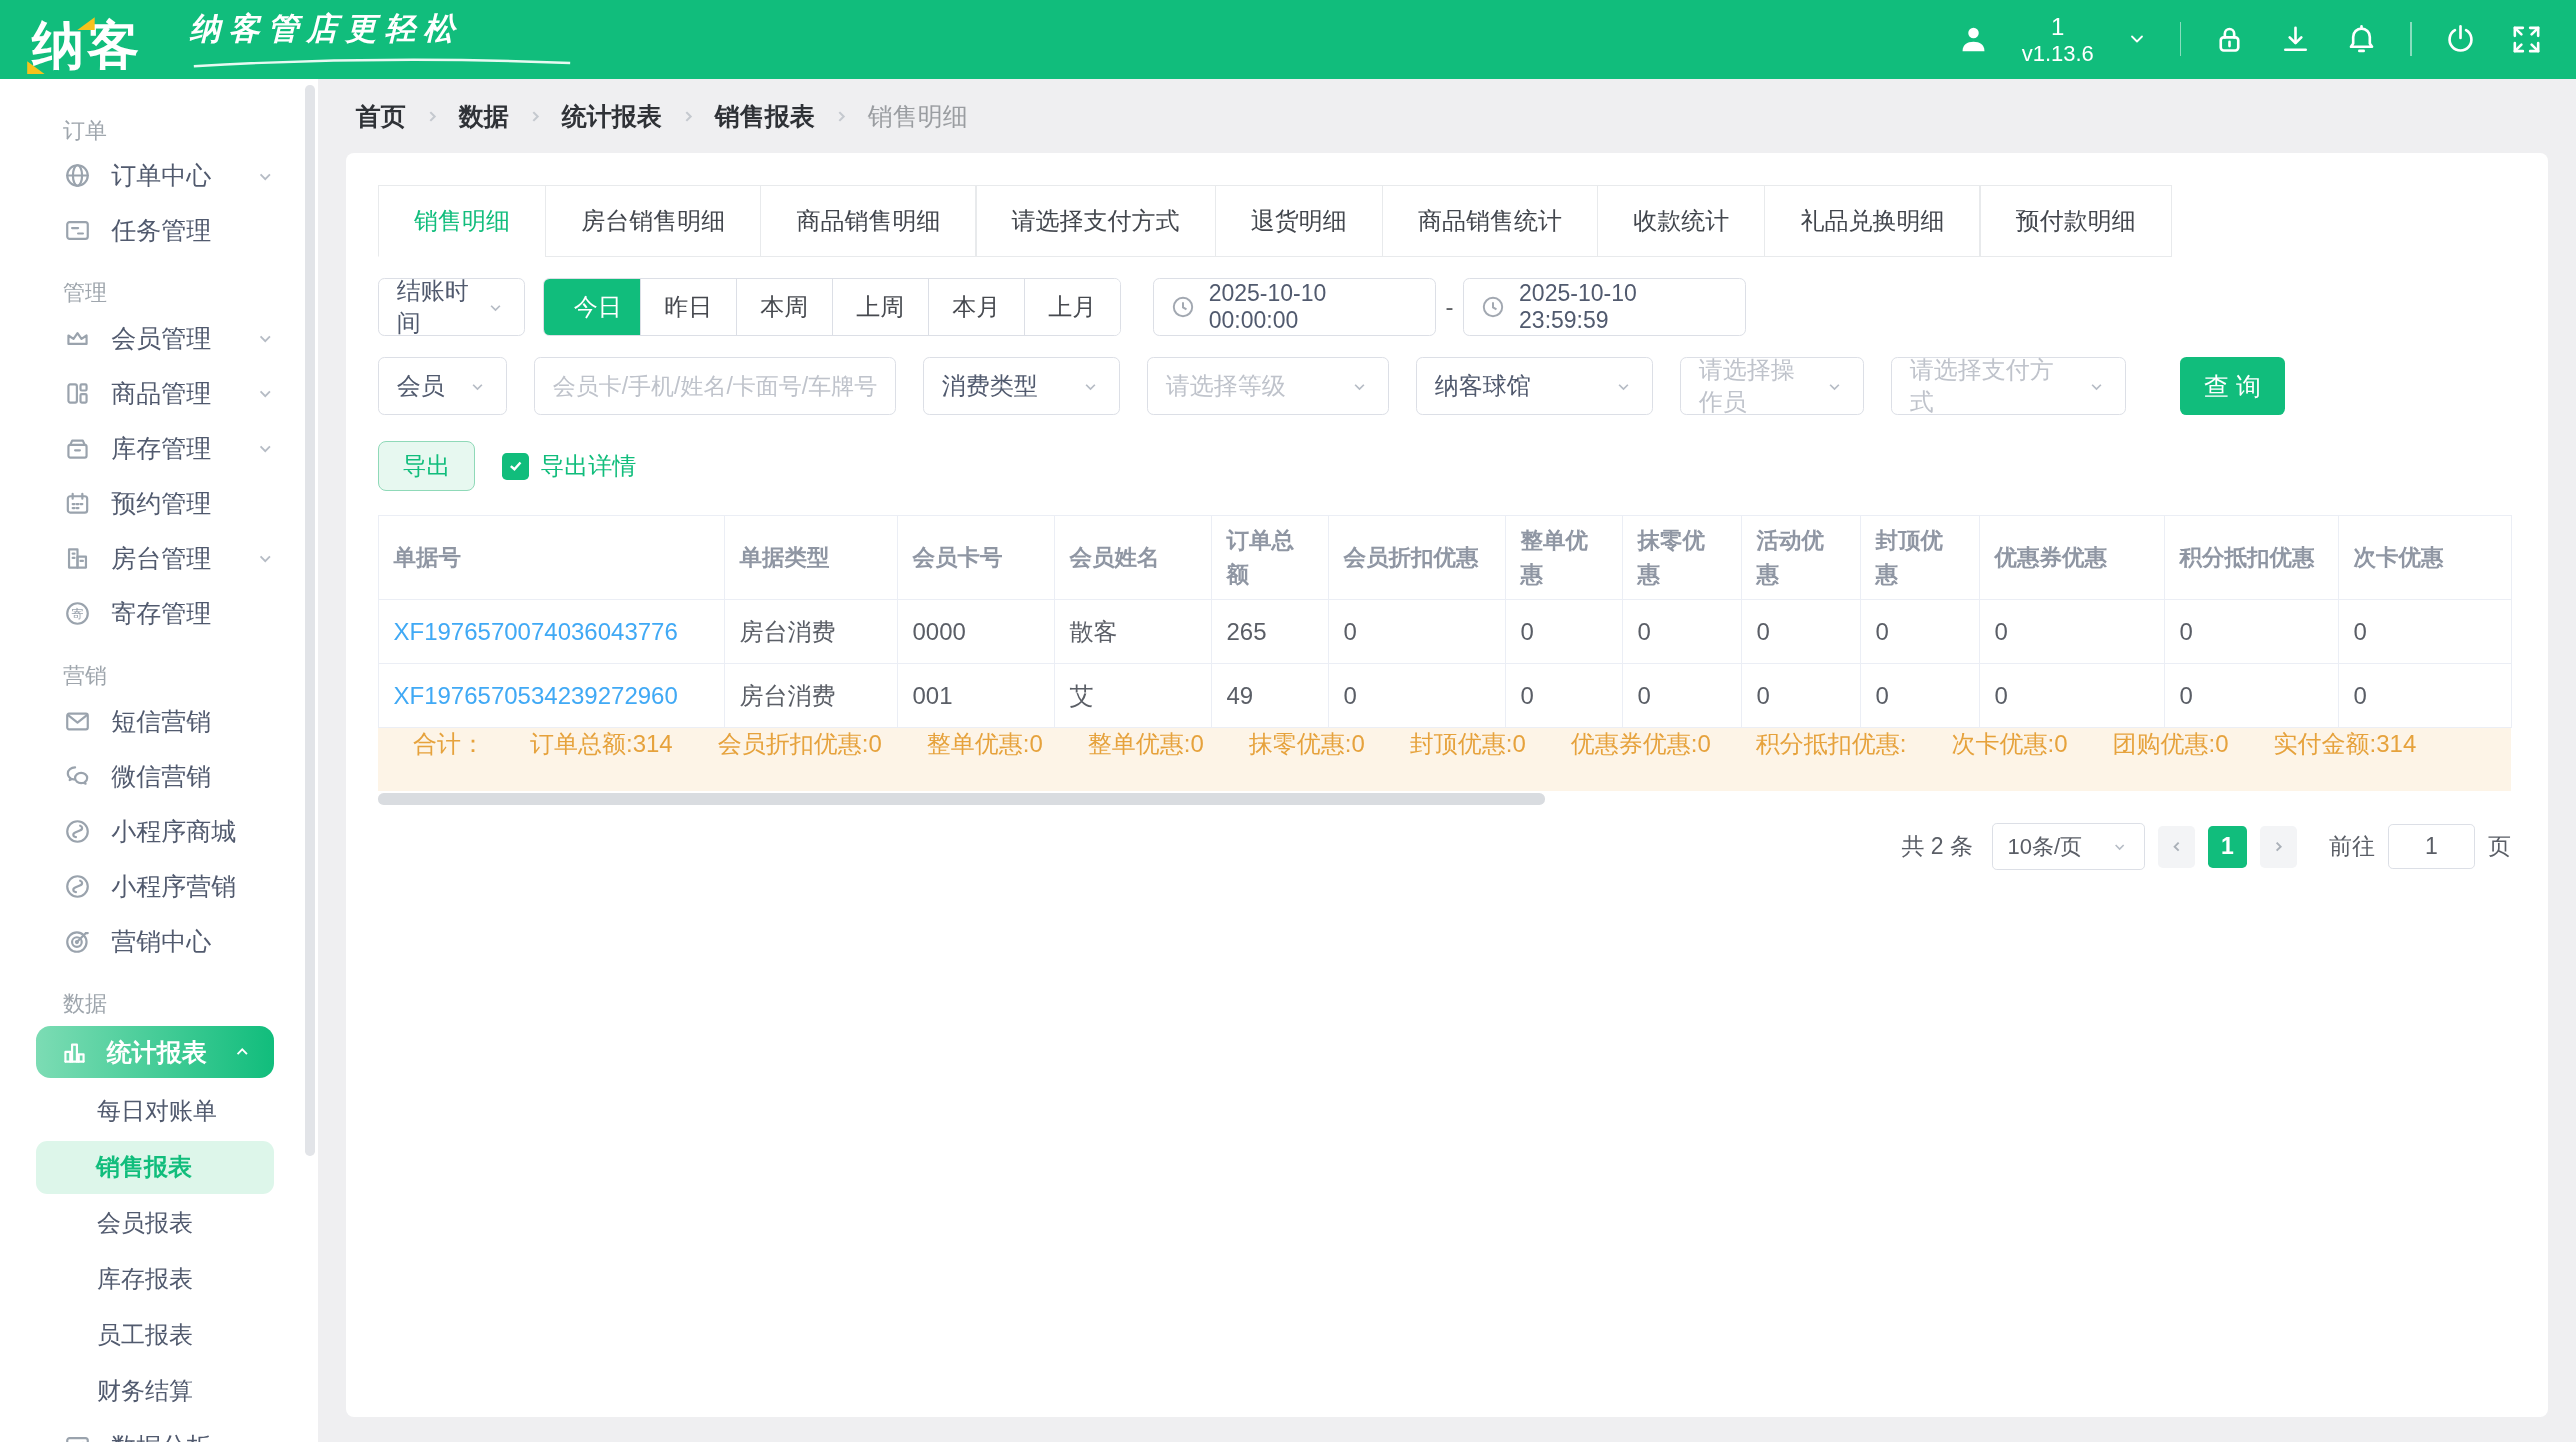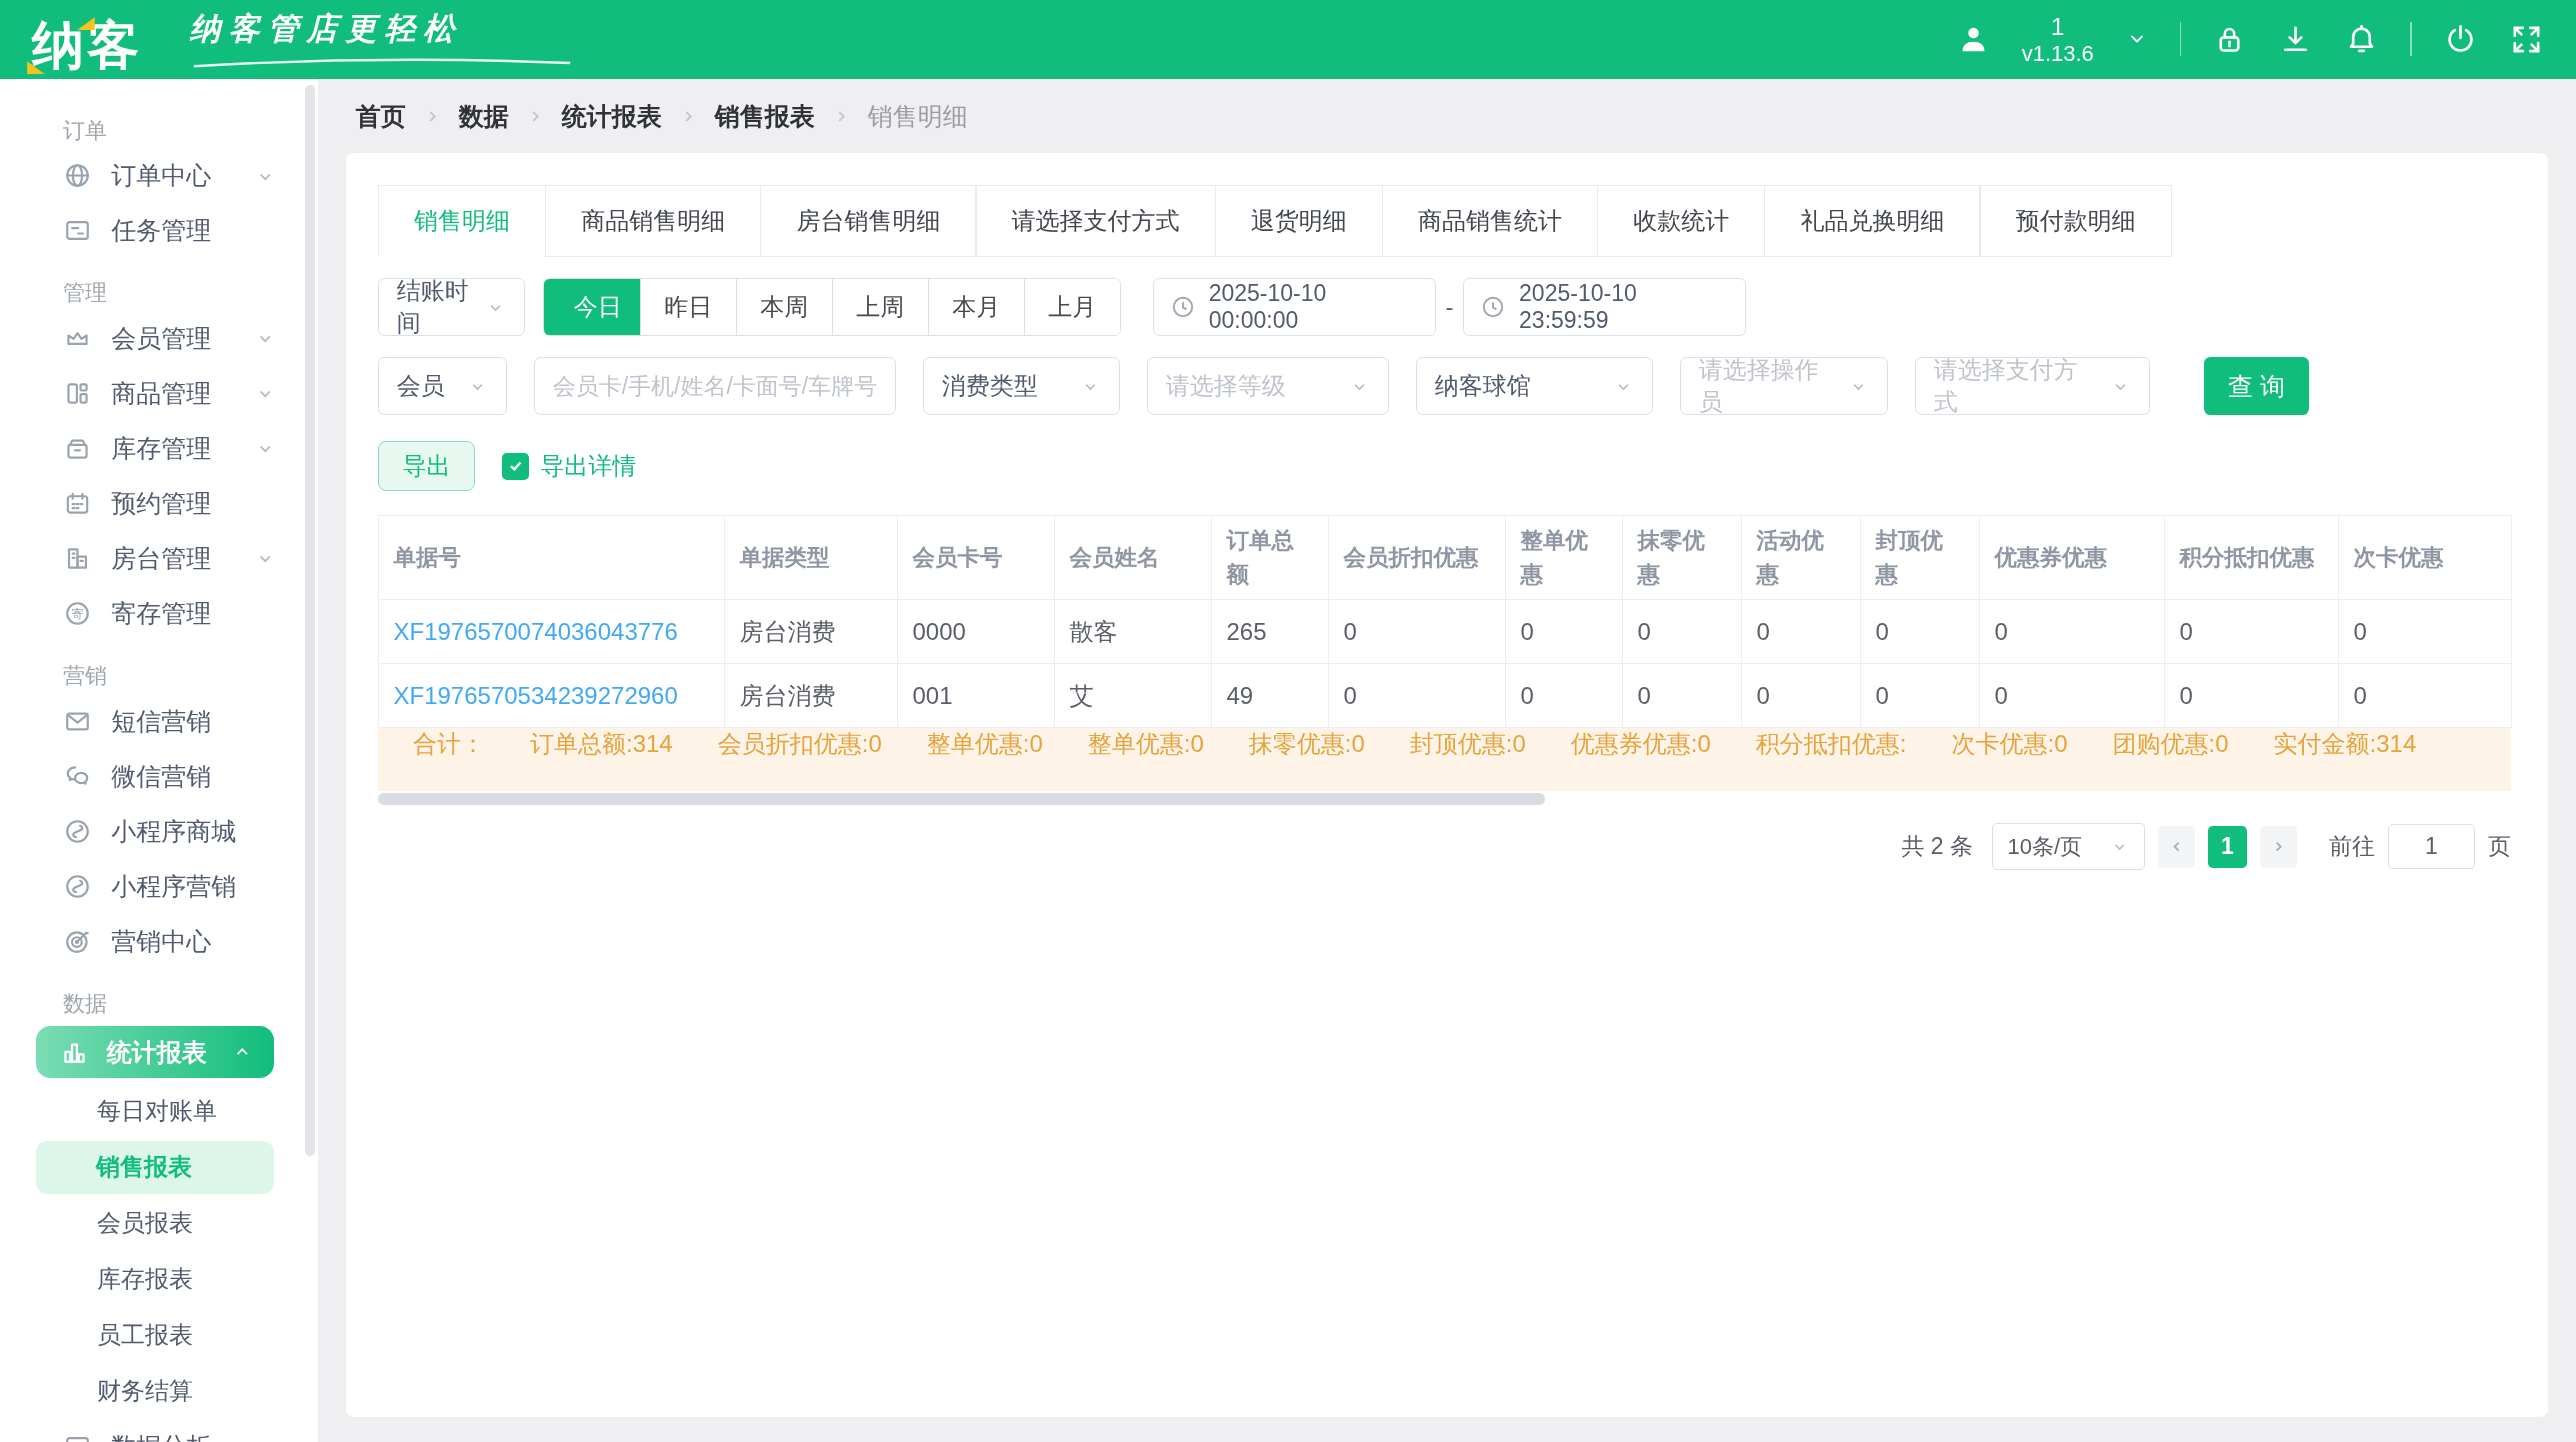--- a/index.html
+++ b/index.html
@@ -424,22 +424,22 @@
             <polyline points="9.5,7 14.5,12 9.5,17"></polyline>
           </svg>
         </span>
       <span class="bc-cur">销售明细</span>
     </nav>
 
     <section class="card">
 
       <div class="tabs">
         <div class="tab active">销售明细</div>
+        <div class="tab">房台销售明细</div>
         <div class="tab">商品销售明细</div>
-        <div class="tab">房台销售明细</div>
         <div class="tab">请选择支付方式</div>
         <div class="tab">退货明细</div>
         <div class="tab">商品销售统计</div>
         <div class="tab">收款统计</div>
         <div class="tab">礼品兑换明细</div>
         <div class="tab">预付款明细</div>
       </div>
 
       <div class="frow">
         <div class="sel" style="width:147px">
@@ -506,21 +506,21 @@
             </span>
         </div>
         <div class="sel" style="width:237px">
           <span>纳客球馆</span>
           <span class="chev">
               <svg viewBox="0 0 24 24">
                 <polyline points="7,10 12,15 17,10"></polyline>
               </svg>
             </span>
         </div>
-        <div class="sel" style="width:208px">
+        <div class="sel" style="width:184px">
           <span class="ph">请选择操作员</span>
           <span class="chev">
               <svg viewBox="0 0 24 24">
                 <polyline points="7,10 12,15 17,10"></polyline>
               </svg>
             </span>
         </div>
         <div class="sel" style="width:235px">
           <span class="ph">请选择支付方式</span>
           <span class="chev">

